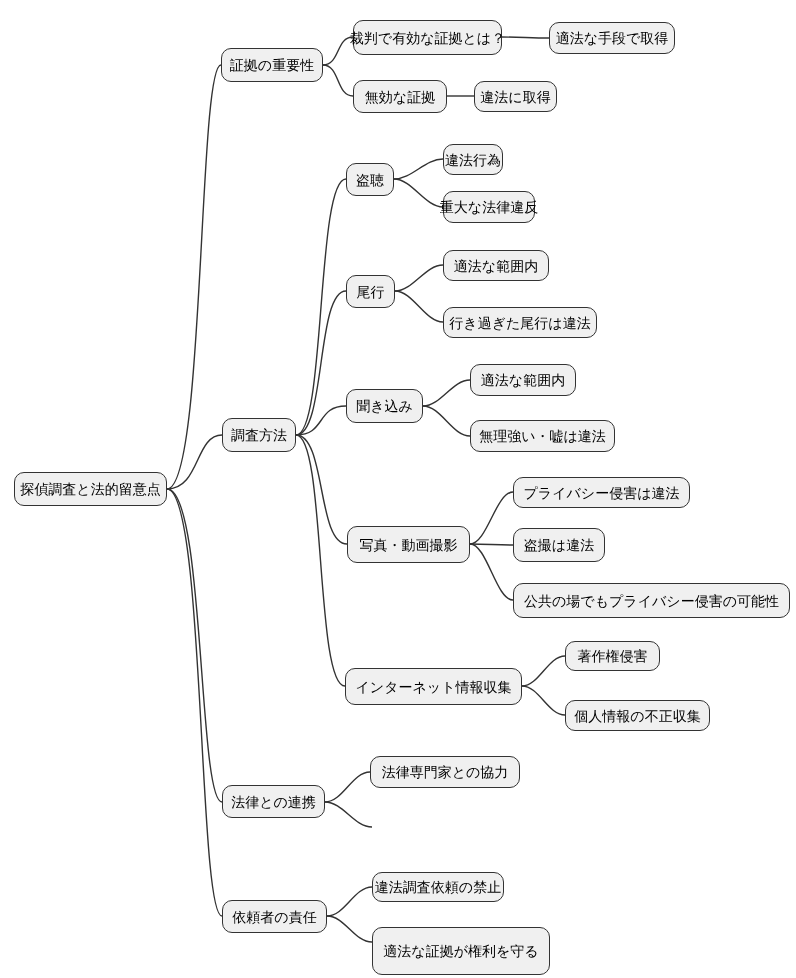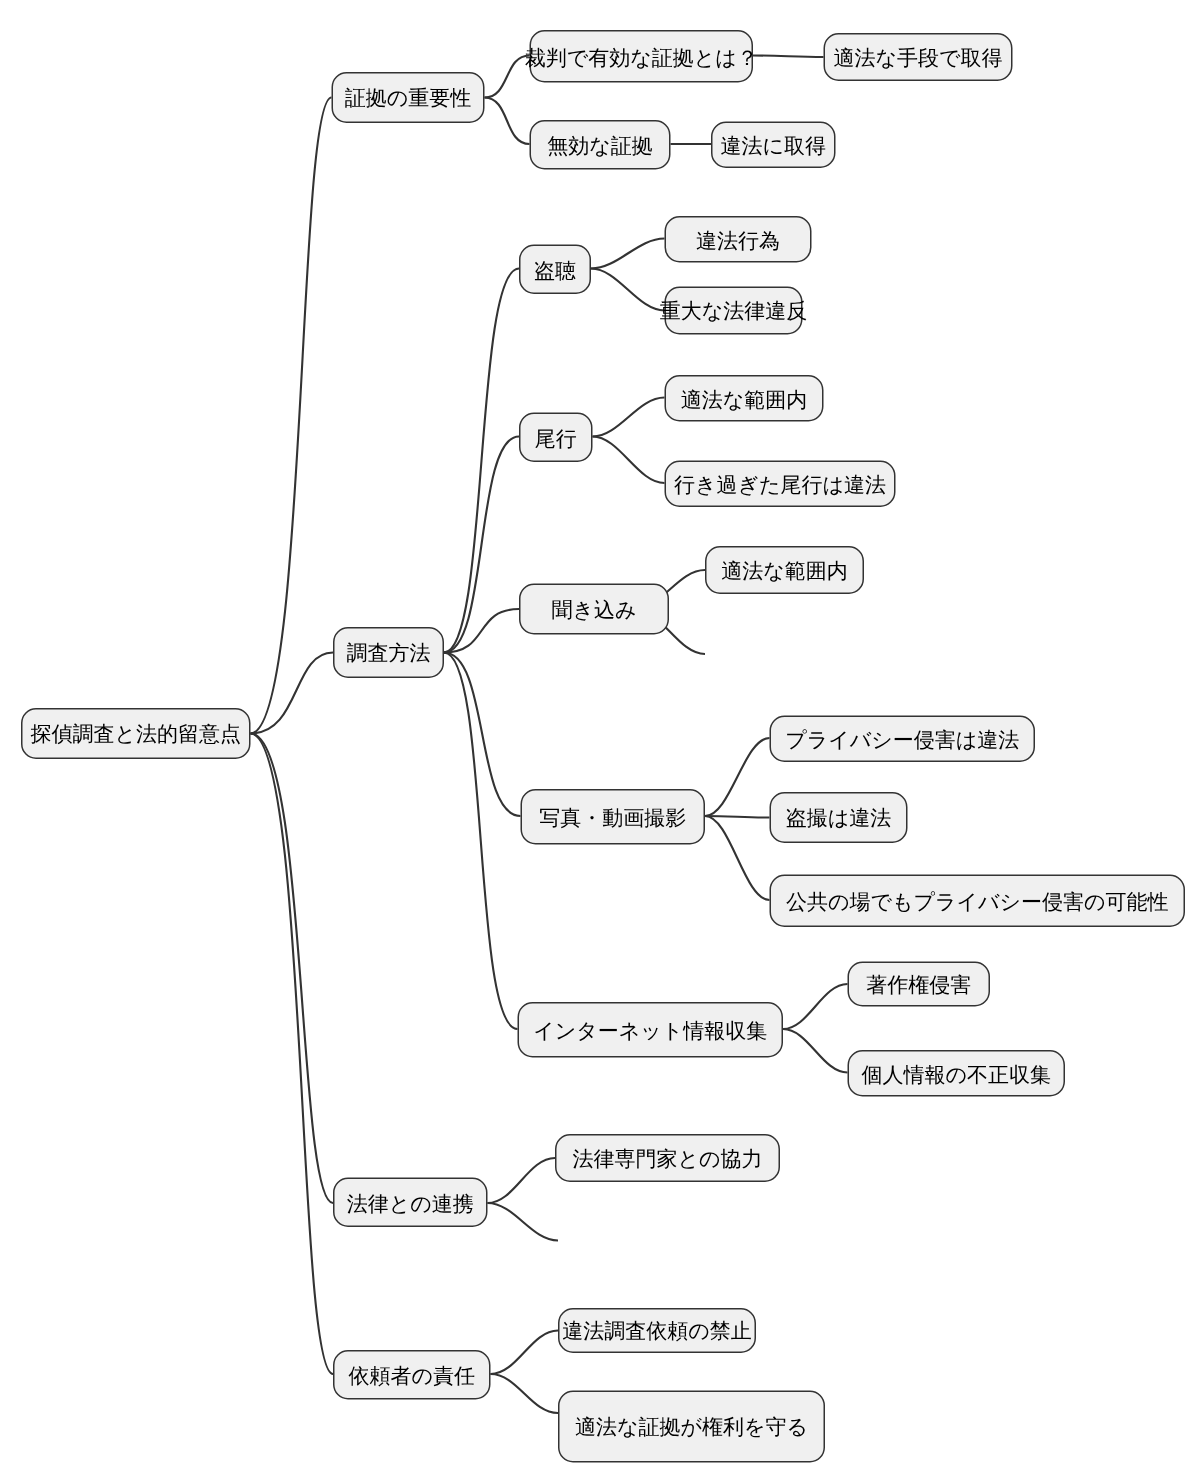--- a/index.html
+++ b/index.html
@@ -89,29 +89,30 @@
   <div class="node" style="left:222px;top:418px;width:74px;height:34px">調査方法</div>
   <div class="node" style="left:222px;top:785px;width:103px;height:33px">法律との連携</div>
   <div class="node" style="left:222px;top:900px;width:105px;height:33px">依頼者の責任</div>
 
   <div class="node" style="left:353px;top:20px;width:149px;height:35px">裁判で有効な証拠とは？</div>
   <div class="node" style="left:549px;top:22px;width:126px;height:32px">適法な手段で取得</div>
   <div class="node" style="left:353px;top:80px;width:94px;height:33px">無効な証拠</div>
   <div class="node" style="left:474px;top:81px;width:83px;height:31px">違法に取得</div>
 
   <div class="node" style="left:346px;top:163px;width:48px;height:33px">盗聴</div>
-  <div class="node" style="left:443px;top:144px;width:98px;height:31px">違法行為</div>
+  <div class="node" style="left:443px;top:144px;width:60px;height:31px">違法行為</div>
   <div class="node" style="left:443px;top:191px;width:92px;height:32px">重大な法律違反</div>
 
   <div class="node" style="left:346px;top:275px;width:49px;height:33px">尾行</div>
   <div class="node" style="left:443px;top:250px;width:106px;height:31px">適法な範囲内</div>
   <div class="node" style="left:443px;top:307px;width:154px;height:31px">行き過ぎた尾行は違法</div>
 
-  <div class="node" style="left:346px;top:389px;width:100px;height:34px">聞き込み</div>
+  <div class="node" style="left:346px;top:389px;width:77px;height:34px">聞き込み</div>
   <div class="node" style="left:470px;top:364px;width:106px;height:32px">適法な範囲内</div>
+  <div class="node" style="left:470px;top:420px;width:145px;height:32px">無理強い・嘘は違法</div>
 
   <div class="node" style="left:347px;top:526px;width:123px;height:37px">写真・動画撮影</div>
   <div class="node" style="left:513px;top:477px;width:177px;height:31px">プライバシー侵害は違法</div>
   <div class="node" style="left:513px;top:528px;width:92px;height:34px">盗撮は違法</div>
   <div class="node" style="left:513px;top:583px;width:277px;height:35px">公共の場でもプライバシー侵害の可能性</div>
 
   <div class="node" style="left:345px;top:668px;width:177px;height:37px">インターネット情報収集</div>
   <div class="node" style="left:565px;top:641px;width:95px;height:30px">著作権侵害</div>
   <div class="node" style="left:565px;top:700px;width:145px;height:31px">個人情報の不正収集</div>
 

